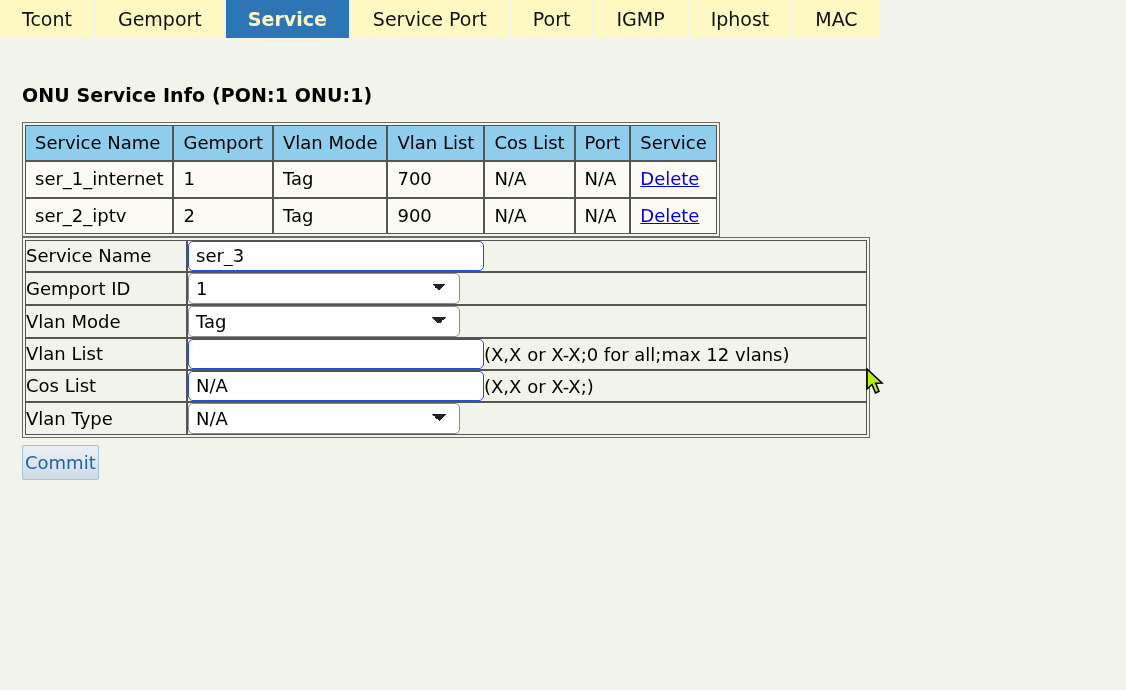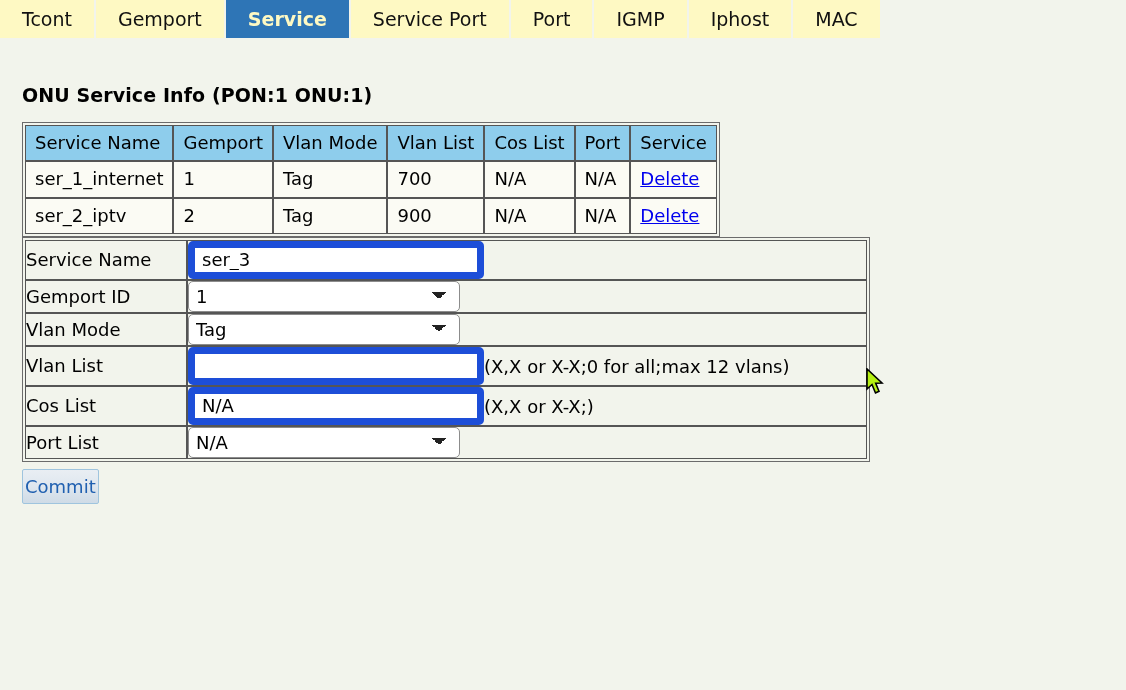--- a/index.html
+++ b/index.html
@@ -109,23 +109,23 @@
     padding: 9px 0 9px 8px;
     vertical-align: middle;
     white-space: nowrap;
   }
 
   input.txt {
     font-family: "DejaVu Sans", sans-serif;
     font-size: 18px;
     color: #000000;
     background: #ffffff;
-    border: 7px solid #1d4ed8;
+    border: 1px solid #1d4ed8;
     border-radius: 5px;
-    padding: 12px 7px;
+    padding: 0 7px;
     height: 30px;
     outline: none;
   }
   input.w-name { width: 296px; }
   input.w-list { width: 296px; }
 
   select.sel {
     font-family: "DejaVu Sans", sans-serif;
     font-size: 18px;
     color: #000000;
@@ -271,21 +271,21 @@
           <input class="txt w-list" type="text" value="" style=""><span class="hint">(X,X or X-X;0 for all;max 12 vlans)</span>
         </td>
       </tr>
       <tr>
         <td class="lbl">Cos List</td>
         <td class="fld">
           <input class="txt w-list" type="text" value="N/A" style=""><span class="hint">(X,X or X-X;)</span>
         </td>
       </tr>
       <tr>
-        <td class="lbl">Port List</td>
+        <td class="lbl">Vlan Type</td>
         <td class="fld">
           <select class="sel">
             <option>N/A</option>
           </select>
         </td>
       </tr>
     </tbody>
   </table>
 
   <button class="commit">Commit</button>

